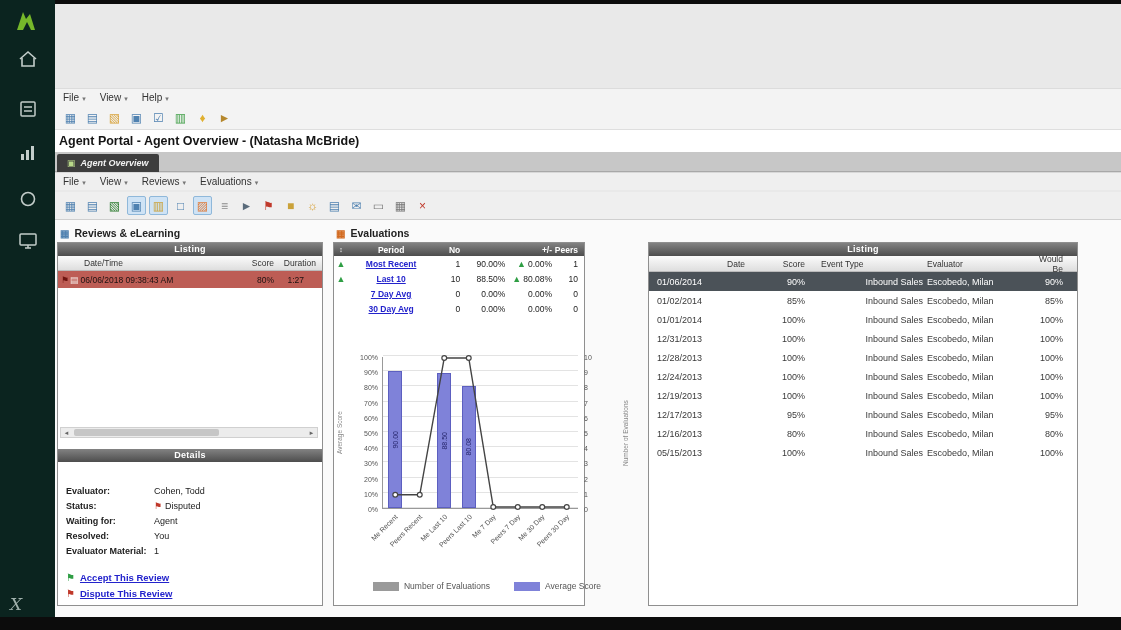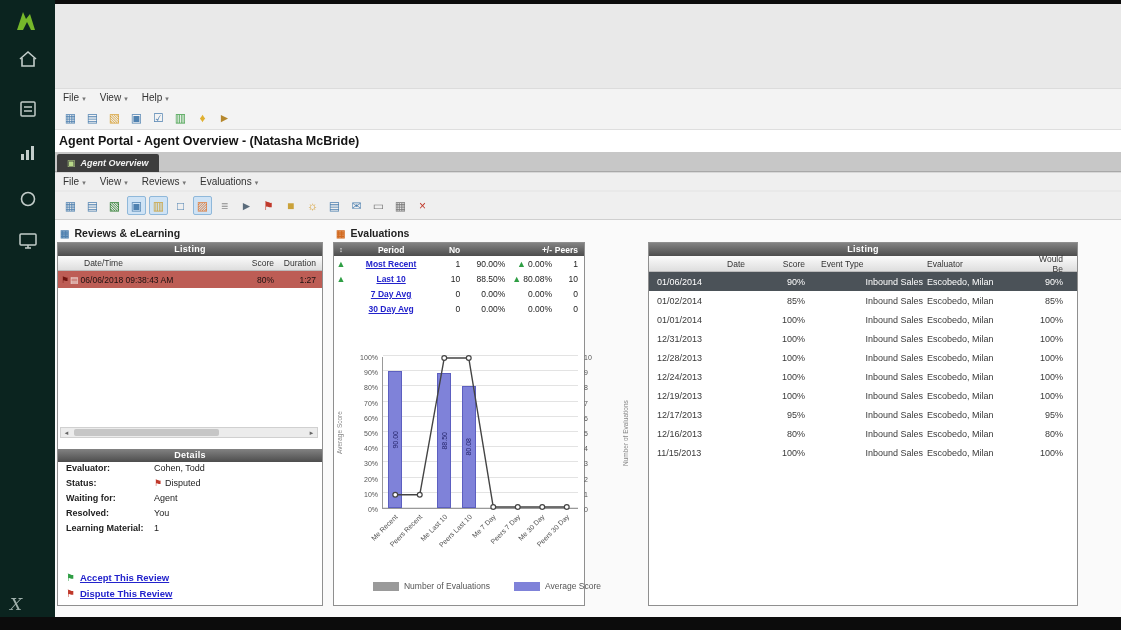--- a/index.html
+++ b/index.html
@@ -59,27 +59,27 @@
   .rev-head{position:absolute;left:0;top:13px;width:100%;height:15px;background:linear-gradient(#fbfbfb,#dedede);border-bottom:1px solid #bbb;display:flex;align-items:center;font-size:8.5px;color:#333;}
   .rh-dt{flex:1;padding-left:26px;}
   .rh-sc{width:44px;text-align:right;}
   .rh-du{width:48px;text-align:right;padding-right:6px;}
   .rev-rows{position:absolute;left:0;top:28px;width:100%;}
   .rev-row{height:17px;display:flex;align-items:center;background:#bd5d55;color:#1b1111;font-size:8.5px;cursor:pointer;}
   .rev-ic{color:#6e1410;font-size:9px;padding:0 1px 0 3px;}
   .rev-ic2{color:#f4e7e2;font-size:9px;padding-right:2px;}
   .rev-dt{flex:1;}
   .rev-sc{width:44px;text-align:right;}
-  .rev-du{width:48px;text-align:right;padding-right:6px;}
+  .rev-du{width:48px;text-align:right;padding-right:18px;}
   .hscroll{position:absolute;left:2px;top:184px;width:258px;height:11px;background:#ececec;border:1px solid #d0d0d0;display:flex;align-items:center;}
   .hs-arrow{width:11px;font-size:6px;color:#666;text-align:center;cursor:pointer;}
   .hs-track{flex:1;position:relative;height:100%;}
   .hs-thumb{position:absolute;left:2px;top:1px;width:62%;height:7px;background:#c6c6c6;border-radius:2px;cursor:pointer;}
   .details-bar{top:206px;}
-  .det-rows{position:absolute;left:8px;top:217px;width:248px;}
+  .det-rows{position:absolute;left:8px;top:240px;width:248px;}
   .det-row{height:15px;display:flex;align-items:center;font-size:9px;color:#222;}
   .det-lab{width:88px;font-weight:bold;}
   .det-val{flex:1;}
   .det-ic{margin-right:3px;font-size:9px;}
   .rev-links{position:absolute;left:8px;top:326px;width:248px;}
   .lnk-row{height:16px;display:flex;align-items:center;gap:5px;}
   .lnk-ic{font-size:10px;}
   .lnk{font-size:9.5px;font-weight:bold;color:#2323cc;text-decoration:underline;cursor:pointer;}
 
   
@@ -334,21 +334,21 @@
         </div>
         <div class="det-row">
           <span class="det-lab">Waiting for:</span>
           <span class="det-val">Agent</span>
         </div>
         <div class="det-row">
           <span class="det-lab">Resolved:</span>
           <span class="det-val">You</span>
         </div>
         <div class="det-row">
-          <span class="det-lab">Learning Material:</span>
+          <span class="det-lab">Evaluator Material:</span>
           <span class="det-val">1</span>
         </div>
       </div>
     <div class="rev-links" id="review-links">
         <div class="lnk-row">
           <span class="lnk-ic" style="color: rgb(47, 158, 68);">⚑</span>
           <span class="lnk">Accept This Review</span>
         </div>
         <div class="lnk-row">
           <span class="lnk-ic" style="color: rgb(192, 57, 43);">⚑</span>
@@ -557,21 +557,21 @@
           <span class="c-would_be">95%</span>
         </div>
         <div class="ls-row">
           <span class="c-date">12/16/2013</span>
           <span class="c-score">80%</span>
           <span class="c-event_type">Inbound Sales</span>
           <span class="c-evaluator">Escobedo, Milan</span>
           <span class="c-would_be">80%</span>
         </div>
         <div class="ls-row">
-          <span class="c-date">11/15/2013</span>
+          <span class="c-date">05/15/2013</span>
           <span class="c-score">100%</span>
           <span class="c-event_type">Inbound Sales</span>
           <span class="c-evaluator">Escobedo, Milan</span>
           <span class="c-would_be">100%</span>
         </div>
       </div>
   </div>
 
   <div class="bottom-bar"></div>
 </div>

